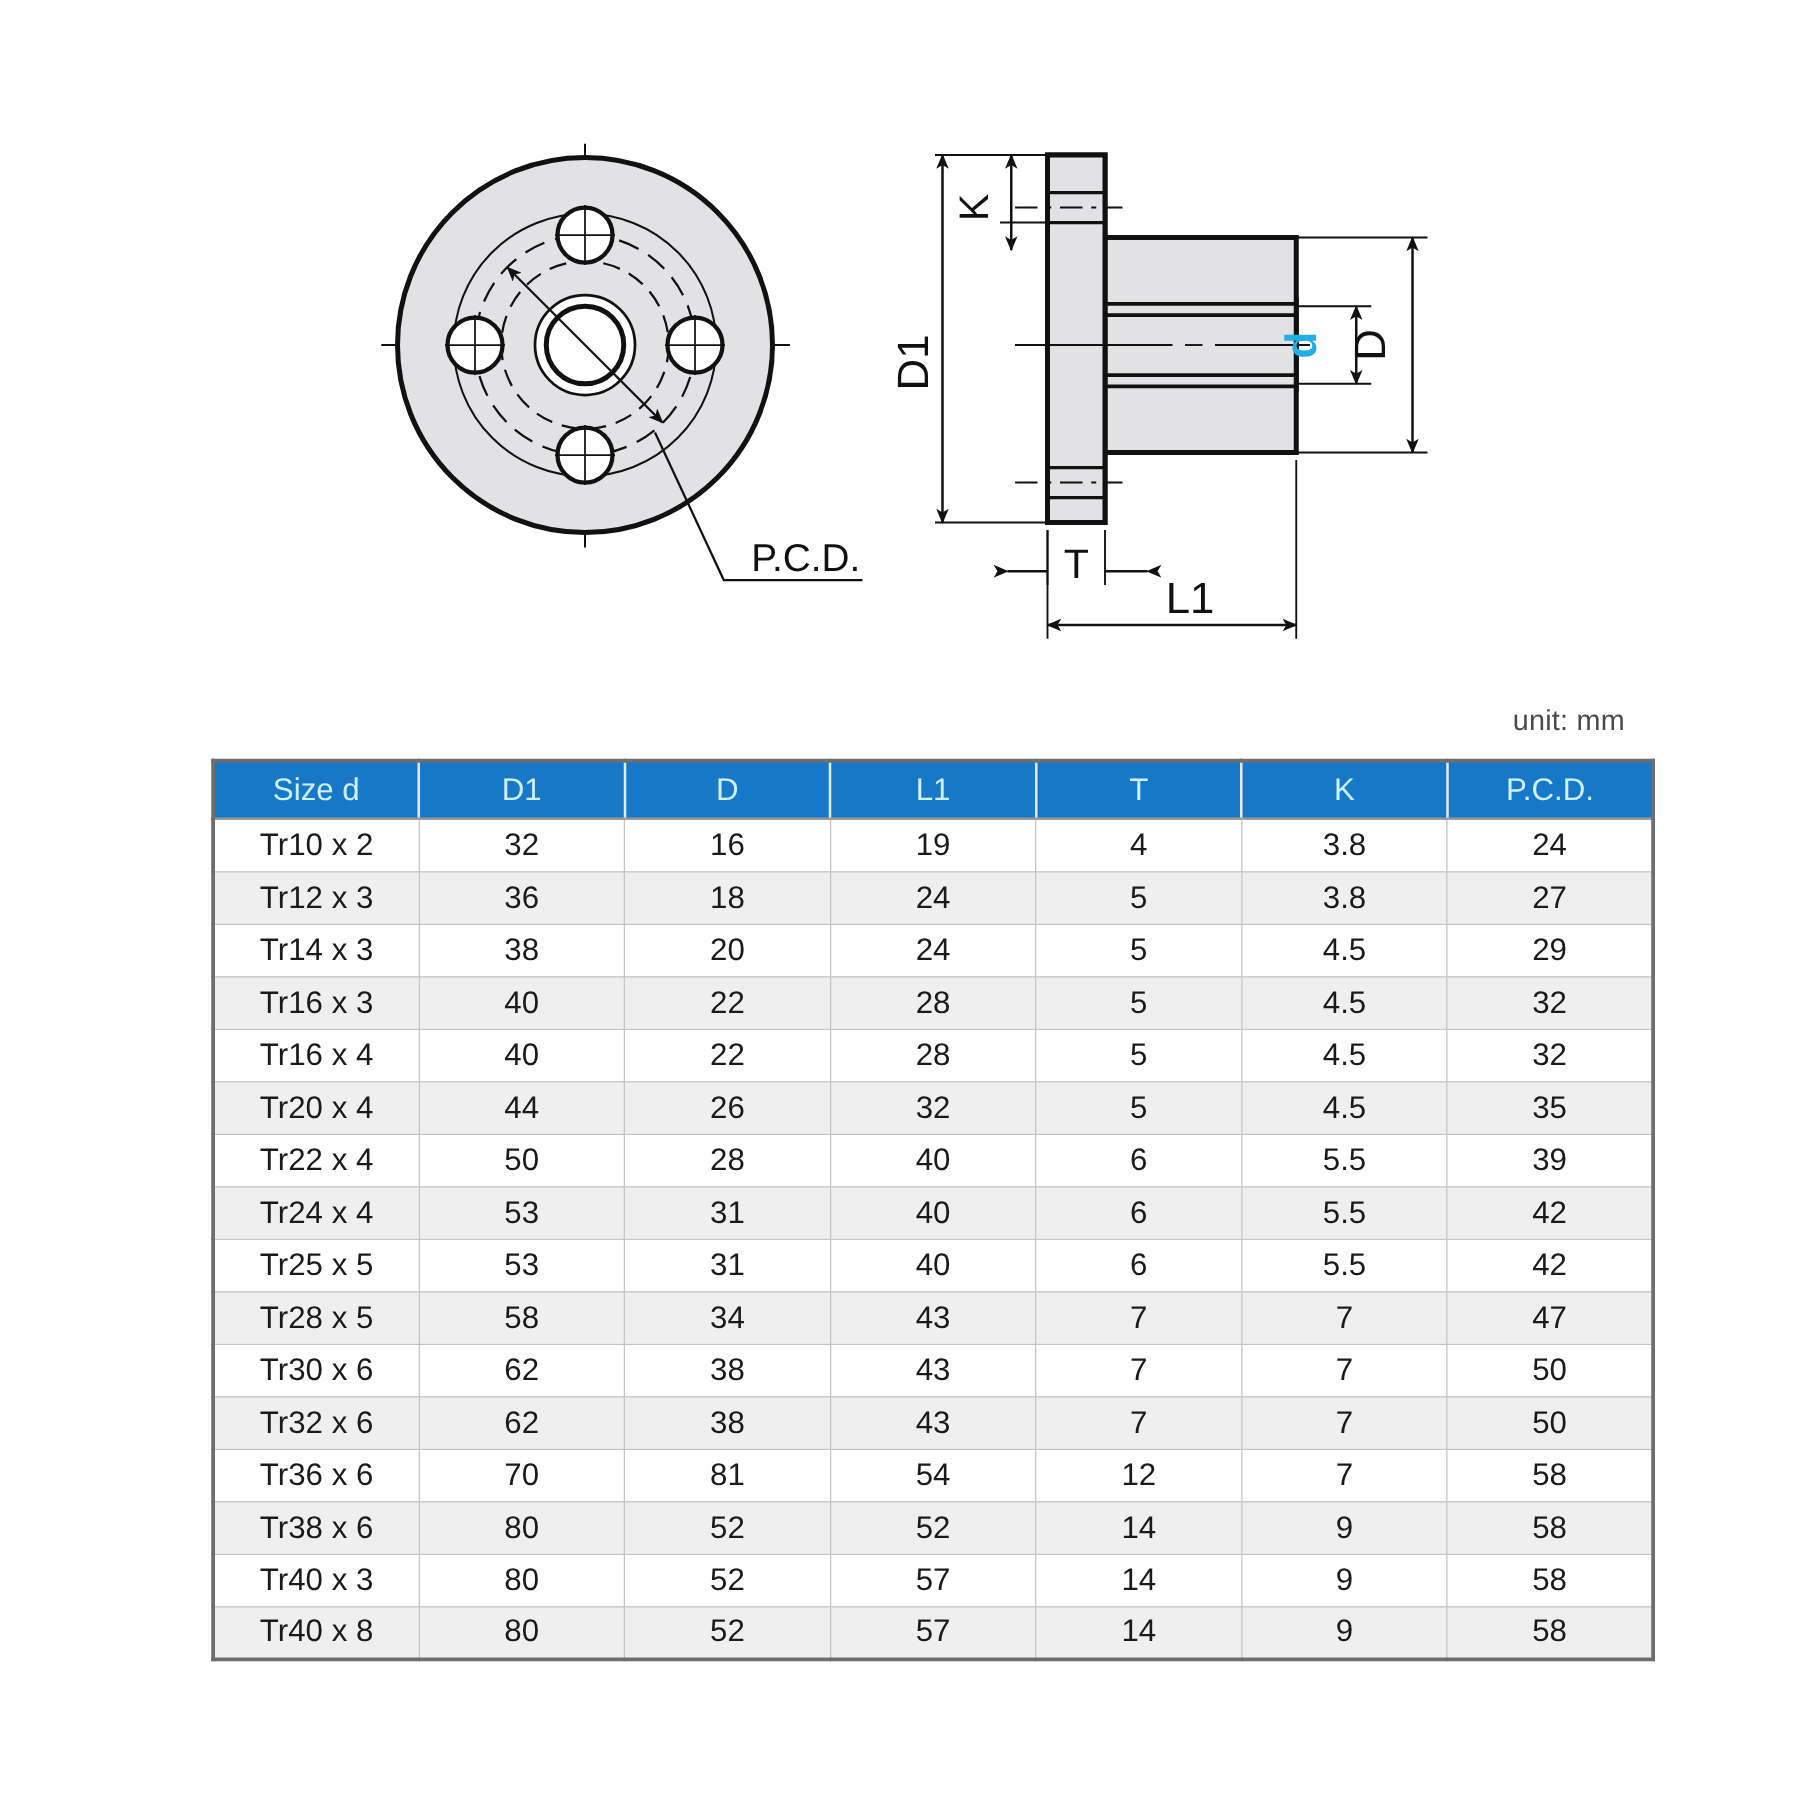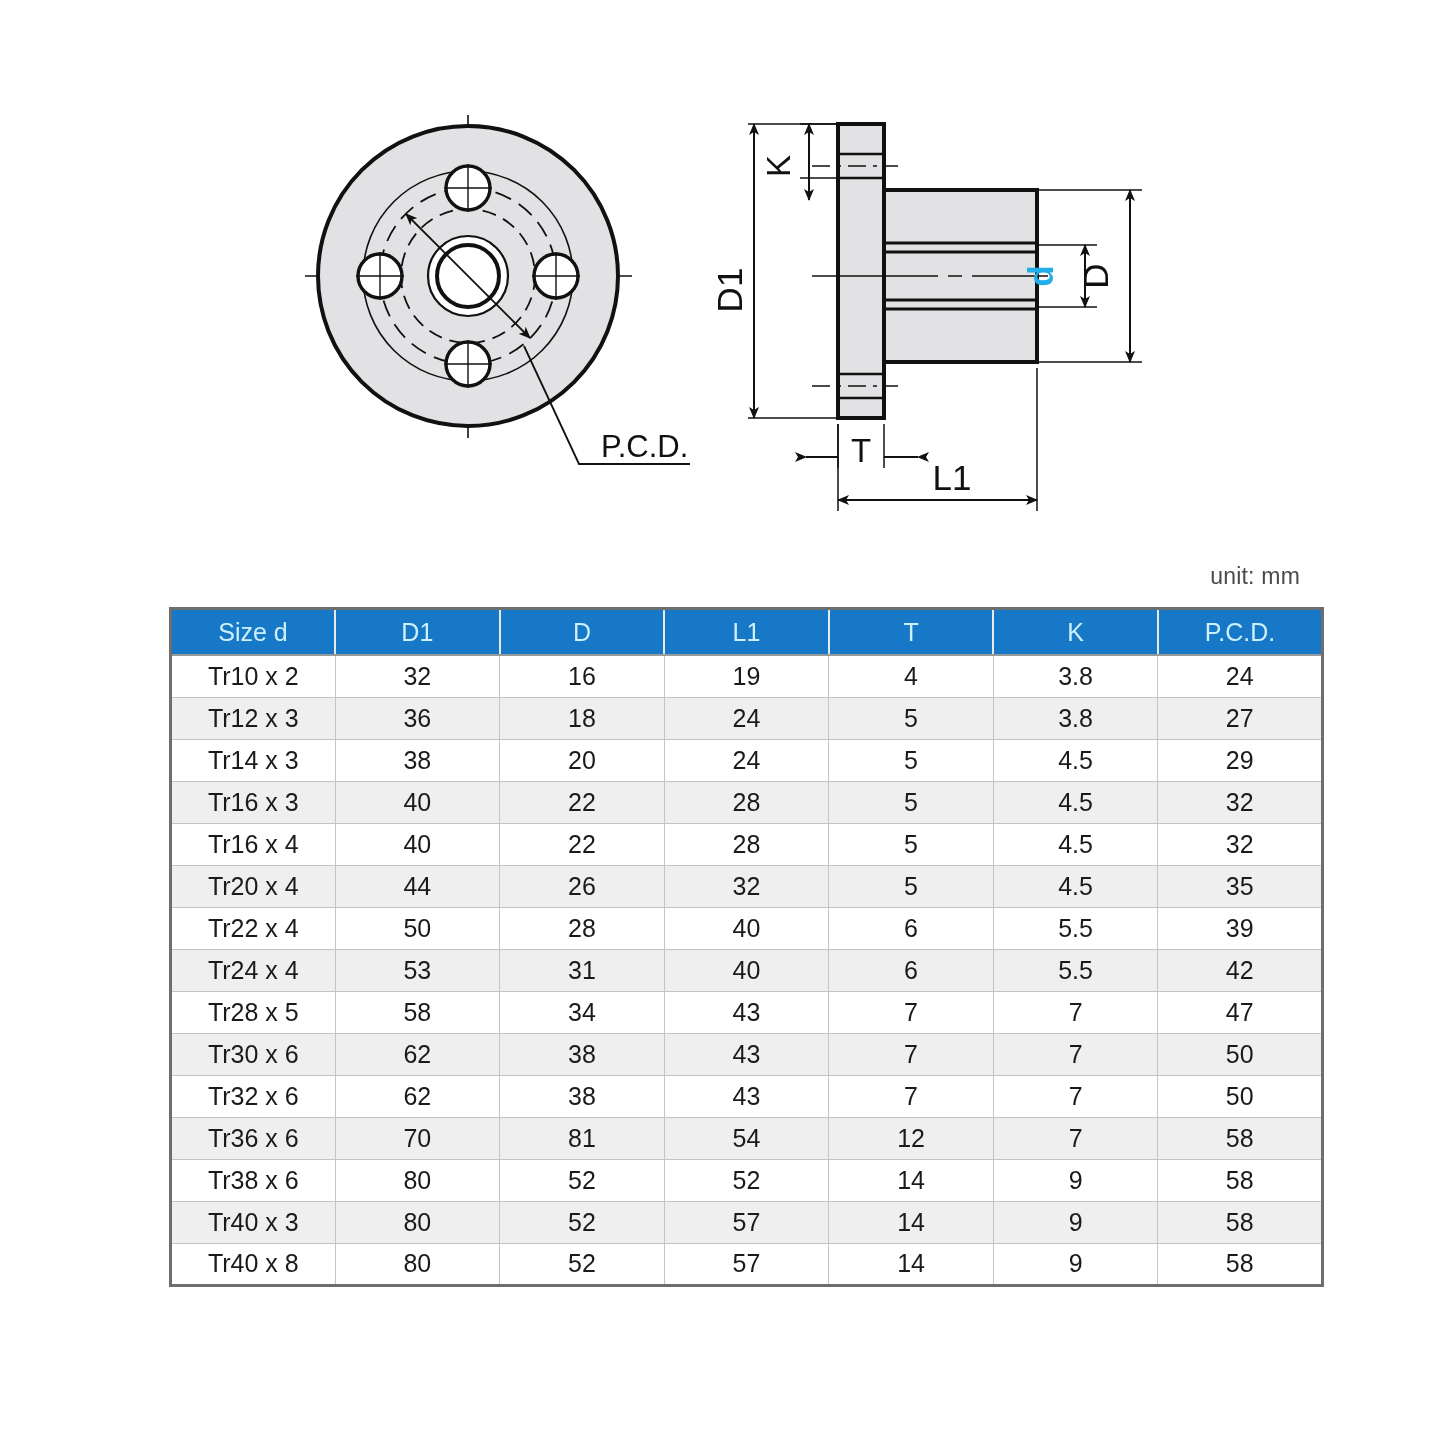--- a/index.html
+++ b/index.html
@@ -299,20 +299,29 @@
         <tr>
           <td>Tr24 x 4</td>
           <td>53</td>
           <td>31</td>
           <td>40</td>
           <td>6</td>
           <td>5.5</td>
           <td>42</td>
         </tr>
         <tr>
+          <td>Tr25 x 5</td>
+          <td>53</td>
+          <td>31</td>
+          <td>40</td>
+          <td>6</td>
+          <td>5.5</td>
+          <td>42</td>
+        </tr>
+        <tr>
           <td>Tr28 x 5</td>
           <td>58</td>
           <td>34</td>
           <td>43</td>
           <td>7</td>
           <td>7</td>
           <td>47</td>
         </tr>
         <tr>
           <td>Tr30 x 6</td>

